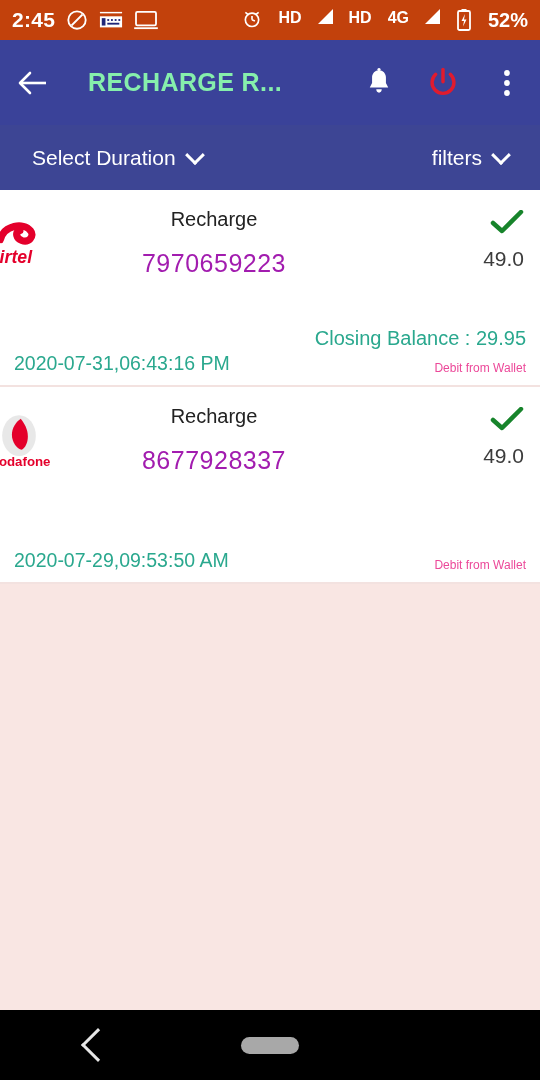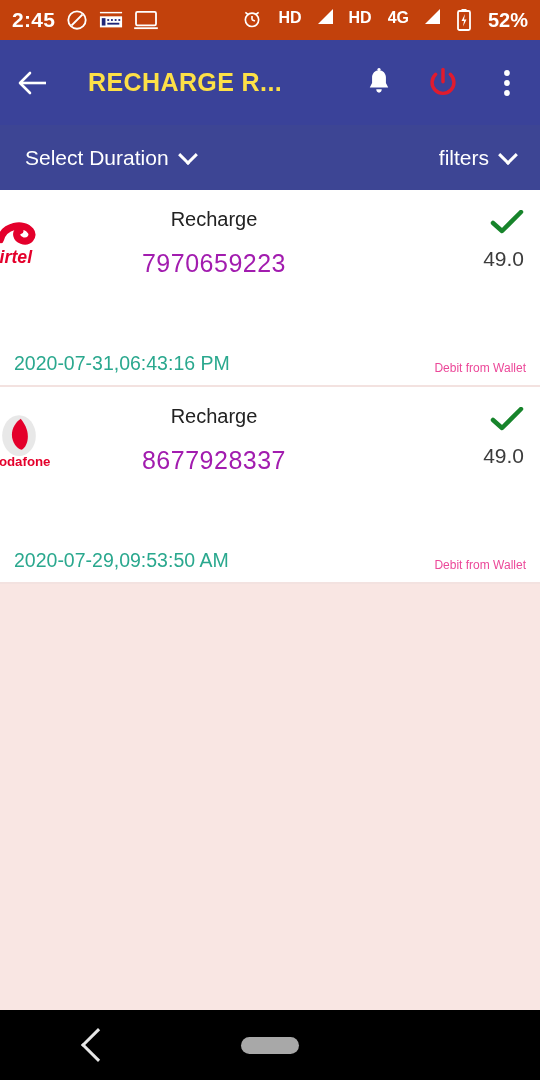--- a/index.html
+++ b/index.html
@@ -21,34 +21,34 @@
   .sb-right{ margin-left:auto; display:flex; align-items:flex-start; gap:16px; font-size:17px; }
   .sb-time{ font-size:21px; letter-spacing:.3px; }
   .ic{ display:inline-block; line-height:0; }
   .sb-txt{ font-weight:bold; font-size:16px; }
   .sig{ width:0; height:0; border-style:solid; border-width:0 0 15px 15px;
         border-color:transparent transparent #fff transparent; display:inline-block; }
 
   
   .app-bar{
     height:85px; background:#3a4299; display:flex; align-items:center;
-    padding:0 16px; color:#fde047;
+    padding:0 16px; color:#86efac;
   }
   .app-title{
     font-size:25px; font-weight:bold; letter-spacing:.4px;
     margin-left:38px; white-space:nowrap; overflow:hidden;
   }
   .app-actions{ margin-left:auto; display:flex; align-items:center; gap:30px; }
   .icon-btn{ display:flex; align-items:center; justify-content:center;
              width:34px; height:34px; cursor:pointer; }
 
   
   .filter-bar{
     height:65px; background:#3d4594; display:flex; align-items:center;
-    padding:0 25px; color:#fff;
+    padding:0 32px; color:#fff;
   }
   .filter-item{ display:flex; align-items:center; gap:12px; font-size:21px; cursor:pointer; }
   .filter-right{ margin-left:auto; }
   .chev{ display:inline-block; width:14px; height:14px;
          border-right:3px solid #fff; border-bottom:3px solid #fff;
          transform:rotate(45deg) translate(-2px,-2px); }
 
   
   .list-area{ background:#f9e6e3; height:calc(1080px - 40px - 85px - 65px - 70px); overflow:hidden; }
   .card{
@@ -204,20 +204,21 @@
             <svg width="34" height="26" viewBox="0 0 34 26">
                 <polyline points="3,13 12,21 31,2" fill="none" stroke="#17842b" stroke-width="4.5" stroke-linecap="round" stroke-linejoin="round"></polyline>
               </svg>
           </div>
           <div class="amount">49.0</div>
         </div>
       </div>
       <div class="card-row-bot">
         <div class="date-txt">2020-07-31,06:43:16 PM</div>
         <div class="bal-wrap">
+          <div class="bal-txt">Closing Balance : 29.95</div>
           <div class="deb-txt">Debit from Wallet</div>
         </div>
       </div>
     </div>
 
     <div class="card">
       <div class="card-row-top">
         <div class="logo-wrap">
           <svg width="70" height="72" viewBox="0 0 70 72">
             <ellipse cx="35" cy="30" rx="19" ry="23" fill="#e8e8e8"></ellipse>

